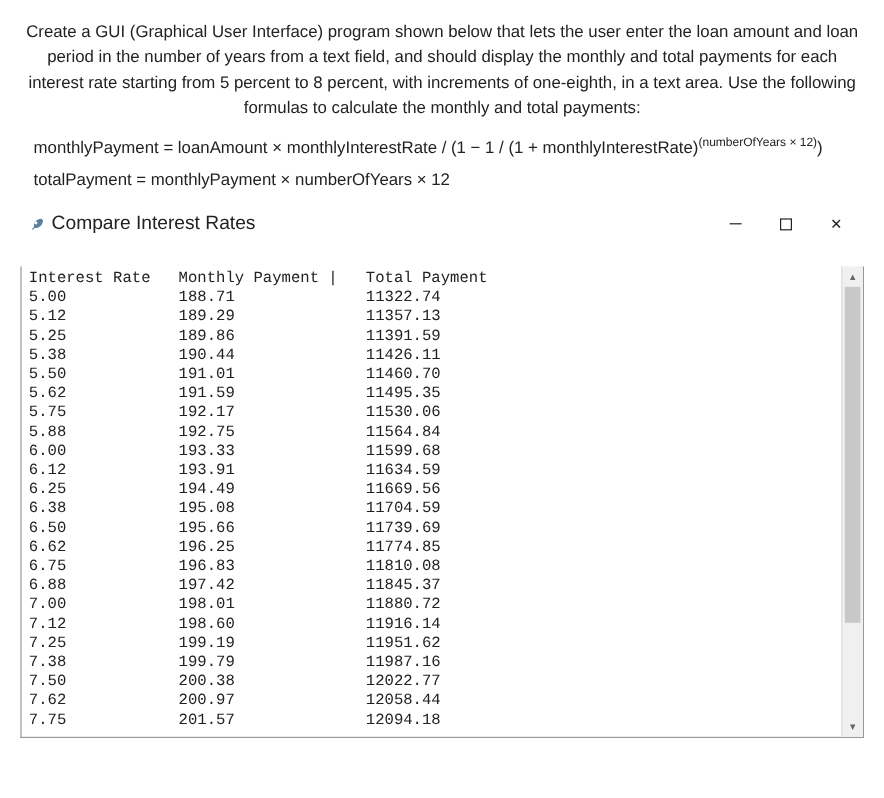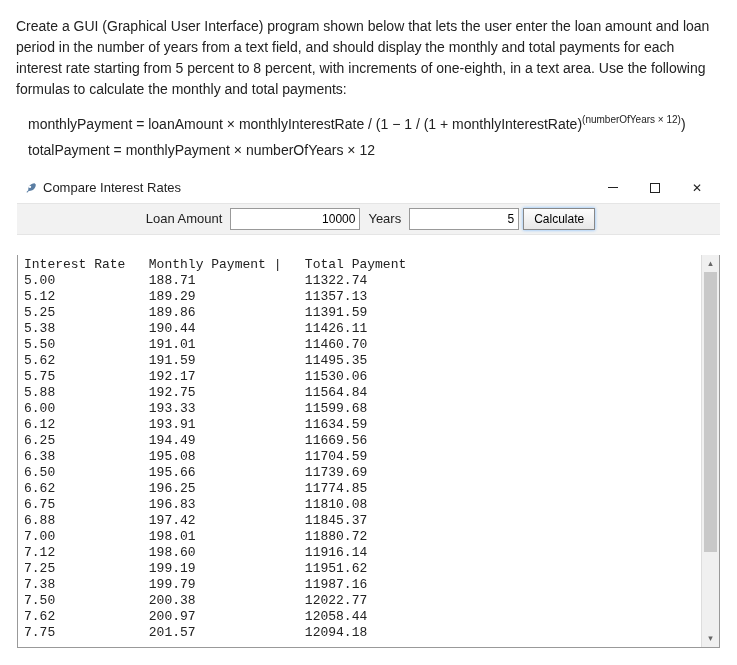--- a/index.html
+++ b/index.html
@@ -8,36 +8,37 @@
     font-family: "Segoe UI", Arial, sans-serif;
     font-size: 14px;
     color: #222;
     background: #fff;
     width: 737px;
     box-sizing: border-box;
   }
   .instructions {
     line-height: 1.5;
     margin-bottom: 14px;
+    text-align: center;
   }
   .formula {
     margin: 4px 0 10px 12px;
     font-size: 14px;
   }
   .sup { vertical-align: super; font-size: 10px; }
   .window {
     margin-top: 14px;
     border: 1px solid #fff; 
   }
   .titlebar {
     display: flex;
     align-items: center;
     height: 30px;
     padding: 0 2px 0 6px;
-    font-size: 13px;
+    font-size: 16px;
     color: #222;
   }
   .titlebar .feather {
     width: 14px; height: 14px; margin-right: 6px;
     display: inline-block;
   }
   .titlebar .spacer { flex: 1; }
   .win-btn {
     width: 42px;
     height: 28px;
@@ -139,29 +140,20 @@
           <path d="M14 10a2 2 0 1 1-4 0 2 2 0 0 1 4 0z" fill="#fff"></path>
         </svg>
     </span>
     <span>Compare Interest Rates</span>
     <span class="spacer"></span>
     <div class="win-btn min"></div>
     <div class="win-btn max"></div>
     <div class="win-btn close"></div>
   </div>
 
-  <div class="toolbar">
-    <span style="flex:1"></span>
-    <span class="lbl">Loan Amount</span>
-    <input id="loan" class="text" value="10000" style="">
-    <span class="lbl">Years</span>
-    <input id="years" class="text" value="5" style="">
-    <button>Calculate</button>
-    <span style="flex:1"></span>
-  </div>
 
   <div class="output-wrap">
     <div class="output" id="output">Interest Rate   Monthly Payment |   Total Payment
 5.00            188.71              11322.74
 5.12            189.29              11357.13
 5.25            189.86              11391.59
 5.38            190.44              11426.11
 5.50            191.01              11460.70
 5.62            191.59              11495.35
 5.75            192.17              11530.06

